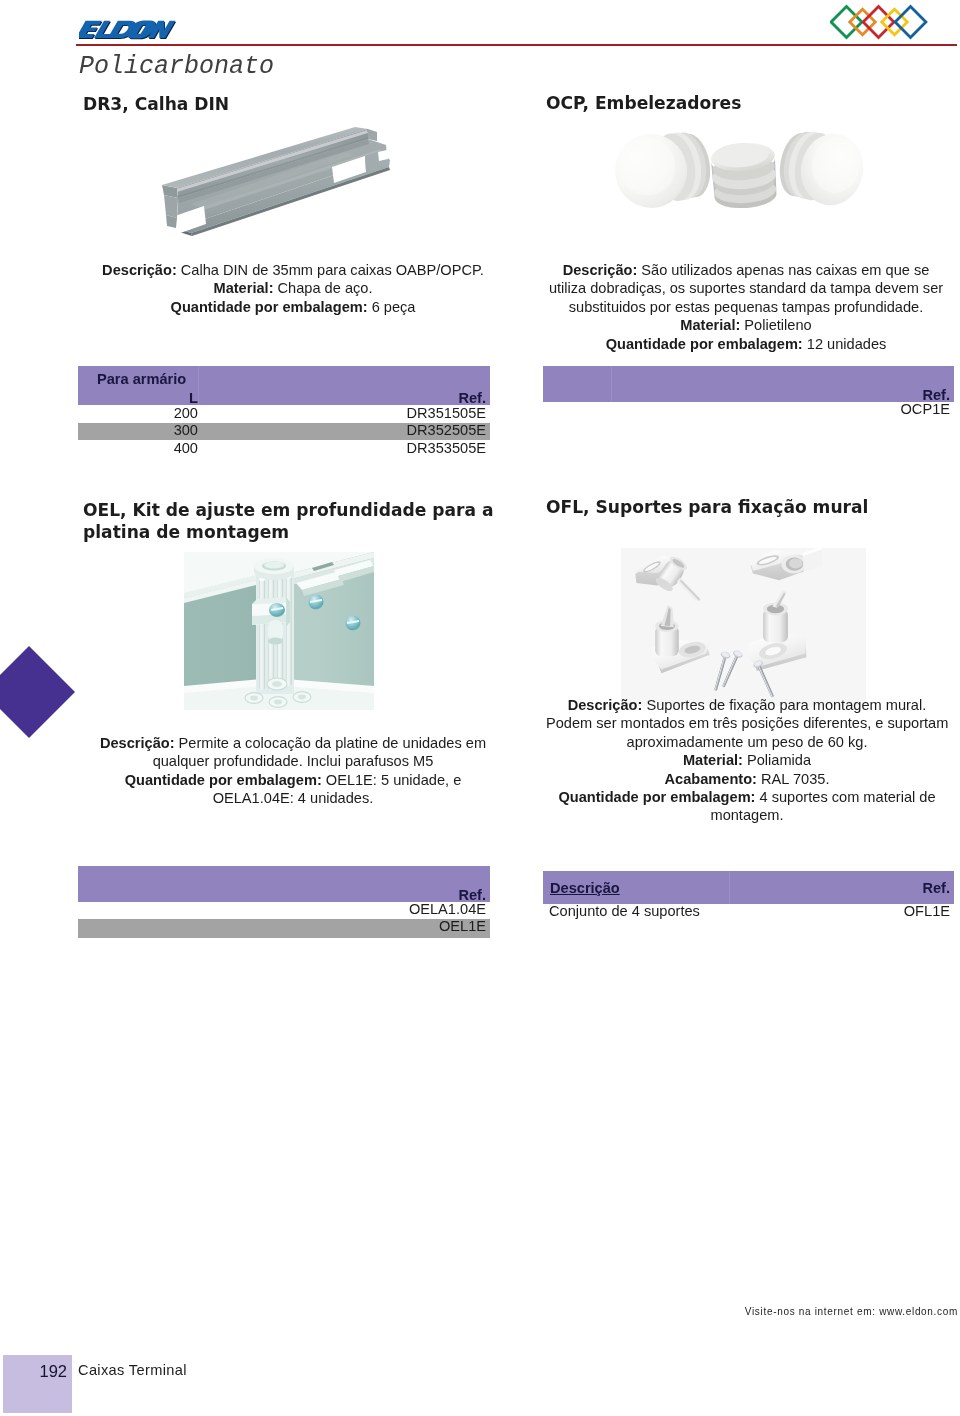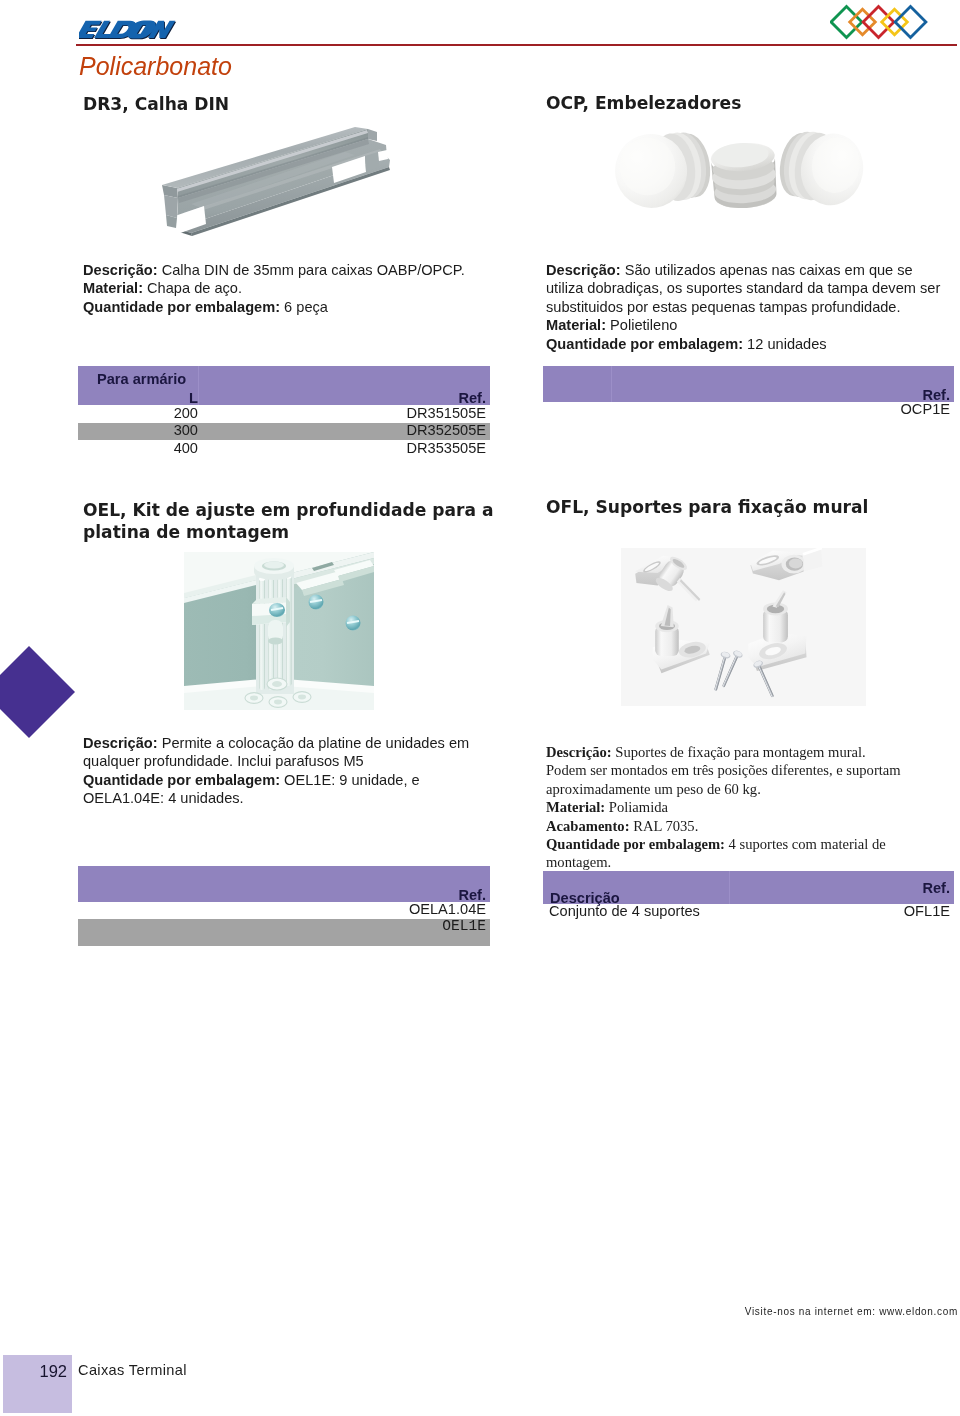--- a/index.html
+++ b/index.html
@@ -8,36 +8,36 @@
        -webkit-font-smoothing:antialiased;}
   .pg{position:absolute;left:0;top:0;width:960px;height:1416px;}
   .abs{position:absolute;}
 
   
   #logo{left:79px;top:18px;width:112px;height:26px;}
   #diamonds{left:830px;top:3px;width:112px;height:40px;}
   #redrule{left:76px;top:44px;width:881px;height:2px;background:#9e2024;}
 
   #family-title{left:79px;top:52px;font-size:25px;font-style:italic;
-      font-family:Liberation Sans, sans-serif;font-weight:400;color:#c2410c;}
+      font-family:Liberation Mono, monospace;font-weight:400;color:#404040;}
 
   .prod-title{font-family:"DejaVu Sans",sans-serif;font-size:17.1px;font-weight:700;color:#1d1d1d;}
   #t-dr3{left:83px;top:94px;}
   #t-ocp{left:546px;top:93px;}
   #t-oel{left:83px;top:500px;width:430px;line-height:21.5px;}
   #t-ofl{left:546px;top:497px;}
 
   
-  .body-txt{font-size:14.6px;color:#1c1c1c;line-height:18.4px;}
+  .body-txt{font-size:14.6px;color:#1c1c1c;line-height:18.4px;text-align:center;}
   .body-txt b{font-weight:700;}
   .dline{white-space:pre;}
   #d-dr3{left:83px;top:261px;width:420px;}
   #d-ocp{left:546px;top:261px;width:400px;}
   #d-oel{left:83px;top:734px;width:420px;}
-  #d-ofl{left:546px;top:743px;width:402px;font-family:Liberation Serif, serif;}
+  #d-ofl{left:546px;top:696px;width:402px;}
 
   
   .tbl{position:absolute;font-size:14.6px;color:#1c1c1c;}
   .thead{background:#9083be;height:35px;position:relative;}
   .thead .th{position:absolute;font-weight:700;color:#1b1640;font-size:14.6px;}
   .trow{height:18px;position:relative;}
   .trow.alt{background:#a3a3a3;}
   .trow .c{position:absolute;}
 
   
@@ -442,21 +442,21 @@
   <div class="abs body-txt" id="d-ocp">
       <div class="dline"><b>Descrição:</b><span> São utilizados apenas nas caixas em que se</span></div>
       <div class="dline"><span>utiliza dobradiças, os suportes standard da tampa devem ser</span></div>
       <div class="dline"><span>substituidos por estas pequenas tampas profundidade.</span></div>
       <div class="dline"><b>Material:</b><span> Polietileno</span></div>
       <div class="dline"><b>Quantidade por embalagem:</b><span> 12 unidades</span></div>
     </div>
   <div class="abs body-txt" id="d-oel">
       <div class="dline"><b>Descrição:</b><span> Permite a colocação da platine de unidades em</span></div>
       <div class="dline"><span>qualquer profundidade. Inclui parafusos M5</span></div>
-      <div class="dline"><b>Quantidade por embalagem:</b><span> OEL1E: 9 unidade, e</span></div>
+      <div class="dline"><b>Quantidade por embalagem:</b><span> OEL1E: 5 unidade, e</span></div>
       <div class="dline"><span>OELA1.04E: 4 unidades.</span></div>
     </div>
   <div class="abs body-txt" id="d-ofl">
       <div class="dline"><b>Descrição:</b><span> Suportes de fixação para montagem mural.</span></div>
       <div class="dline"><span>Podem ser montados em três posições diferentes, e suportam</span></div>
       <div class="dline"><span>aproximadamente um peso de 60 kg.</span></div>
       <div class="dline"><b>Material:</b><span> Poliamida</span></div>
       <div class="dline"><b>Acabamento:</b><span> RAL 7035.</span></div>
       <div class="dline"><b>Quantidade por embalagem:</b><span> 4 suportes com material de</span></div>
       <div class="dline"><span>montagem.</span></div>
@@ -497,27 +497,27 @@
         <div class="c" style="right: 4px; top: -0.6px;">OCP1E</div>
       </div>
     </div>
   <div class="tbl" id="tb-oel" style="left: 78px; top: 866px; width: 412px;">
       <div class="thead" style="height: 35.6px;">
         <div class="th" style="right: 4px; top: 20.5px;">Ref.</div>
       </div>
       <div class="trow" style="height: 17.4px;">
         <div class="c" style="right: 4px; top: -0.6px;">OELA1.04E</div>
       </div>
-      <div class="trow alt" style="height: 27px; font-family: Liberation Mono, monospace;">
+      <div class="trow alt" style="height: 19px;">
         <div class="c" style="right: 4px; top: -0.6px;">OEL1E</div>
       </div>
     </div>
   <div class="tbl" id="tb-ofl" style="left: 543px; top: 871px; width: 411px;">
       <div class="thead" style="height: 33px;">
-        <div class="th" style="left: 7px; top: 19px;">Descrição</div>
+        <div class="th" style="left: 7px; top: 9px; text-decoration: underline;">Descrição</div>
         <div class="th" style="right: 4px; top: 9px;">Ref.</div>
         <div style="position: absolute; left: 186px; top: 0px; width: 1.2px; height: 100%; background: rgb(156, 143, 200);"></div>
       </div>
       <div class="trow" style="height: 17.4px;">
         <div class="c" style="left: 6px; top: -0.6px;">Conjunto de 4 suportes</div>
         <div class="c" style="right: 4px; top: -0.6px;">OFL1E</div>
       </div>
     </div>
 
   <div class="abs" id="fbox"></div>

